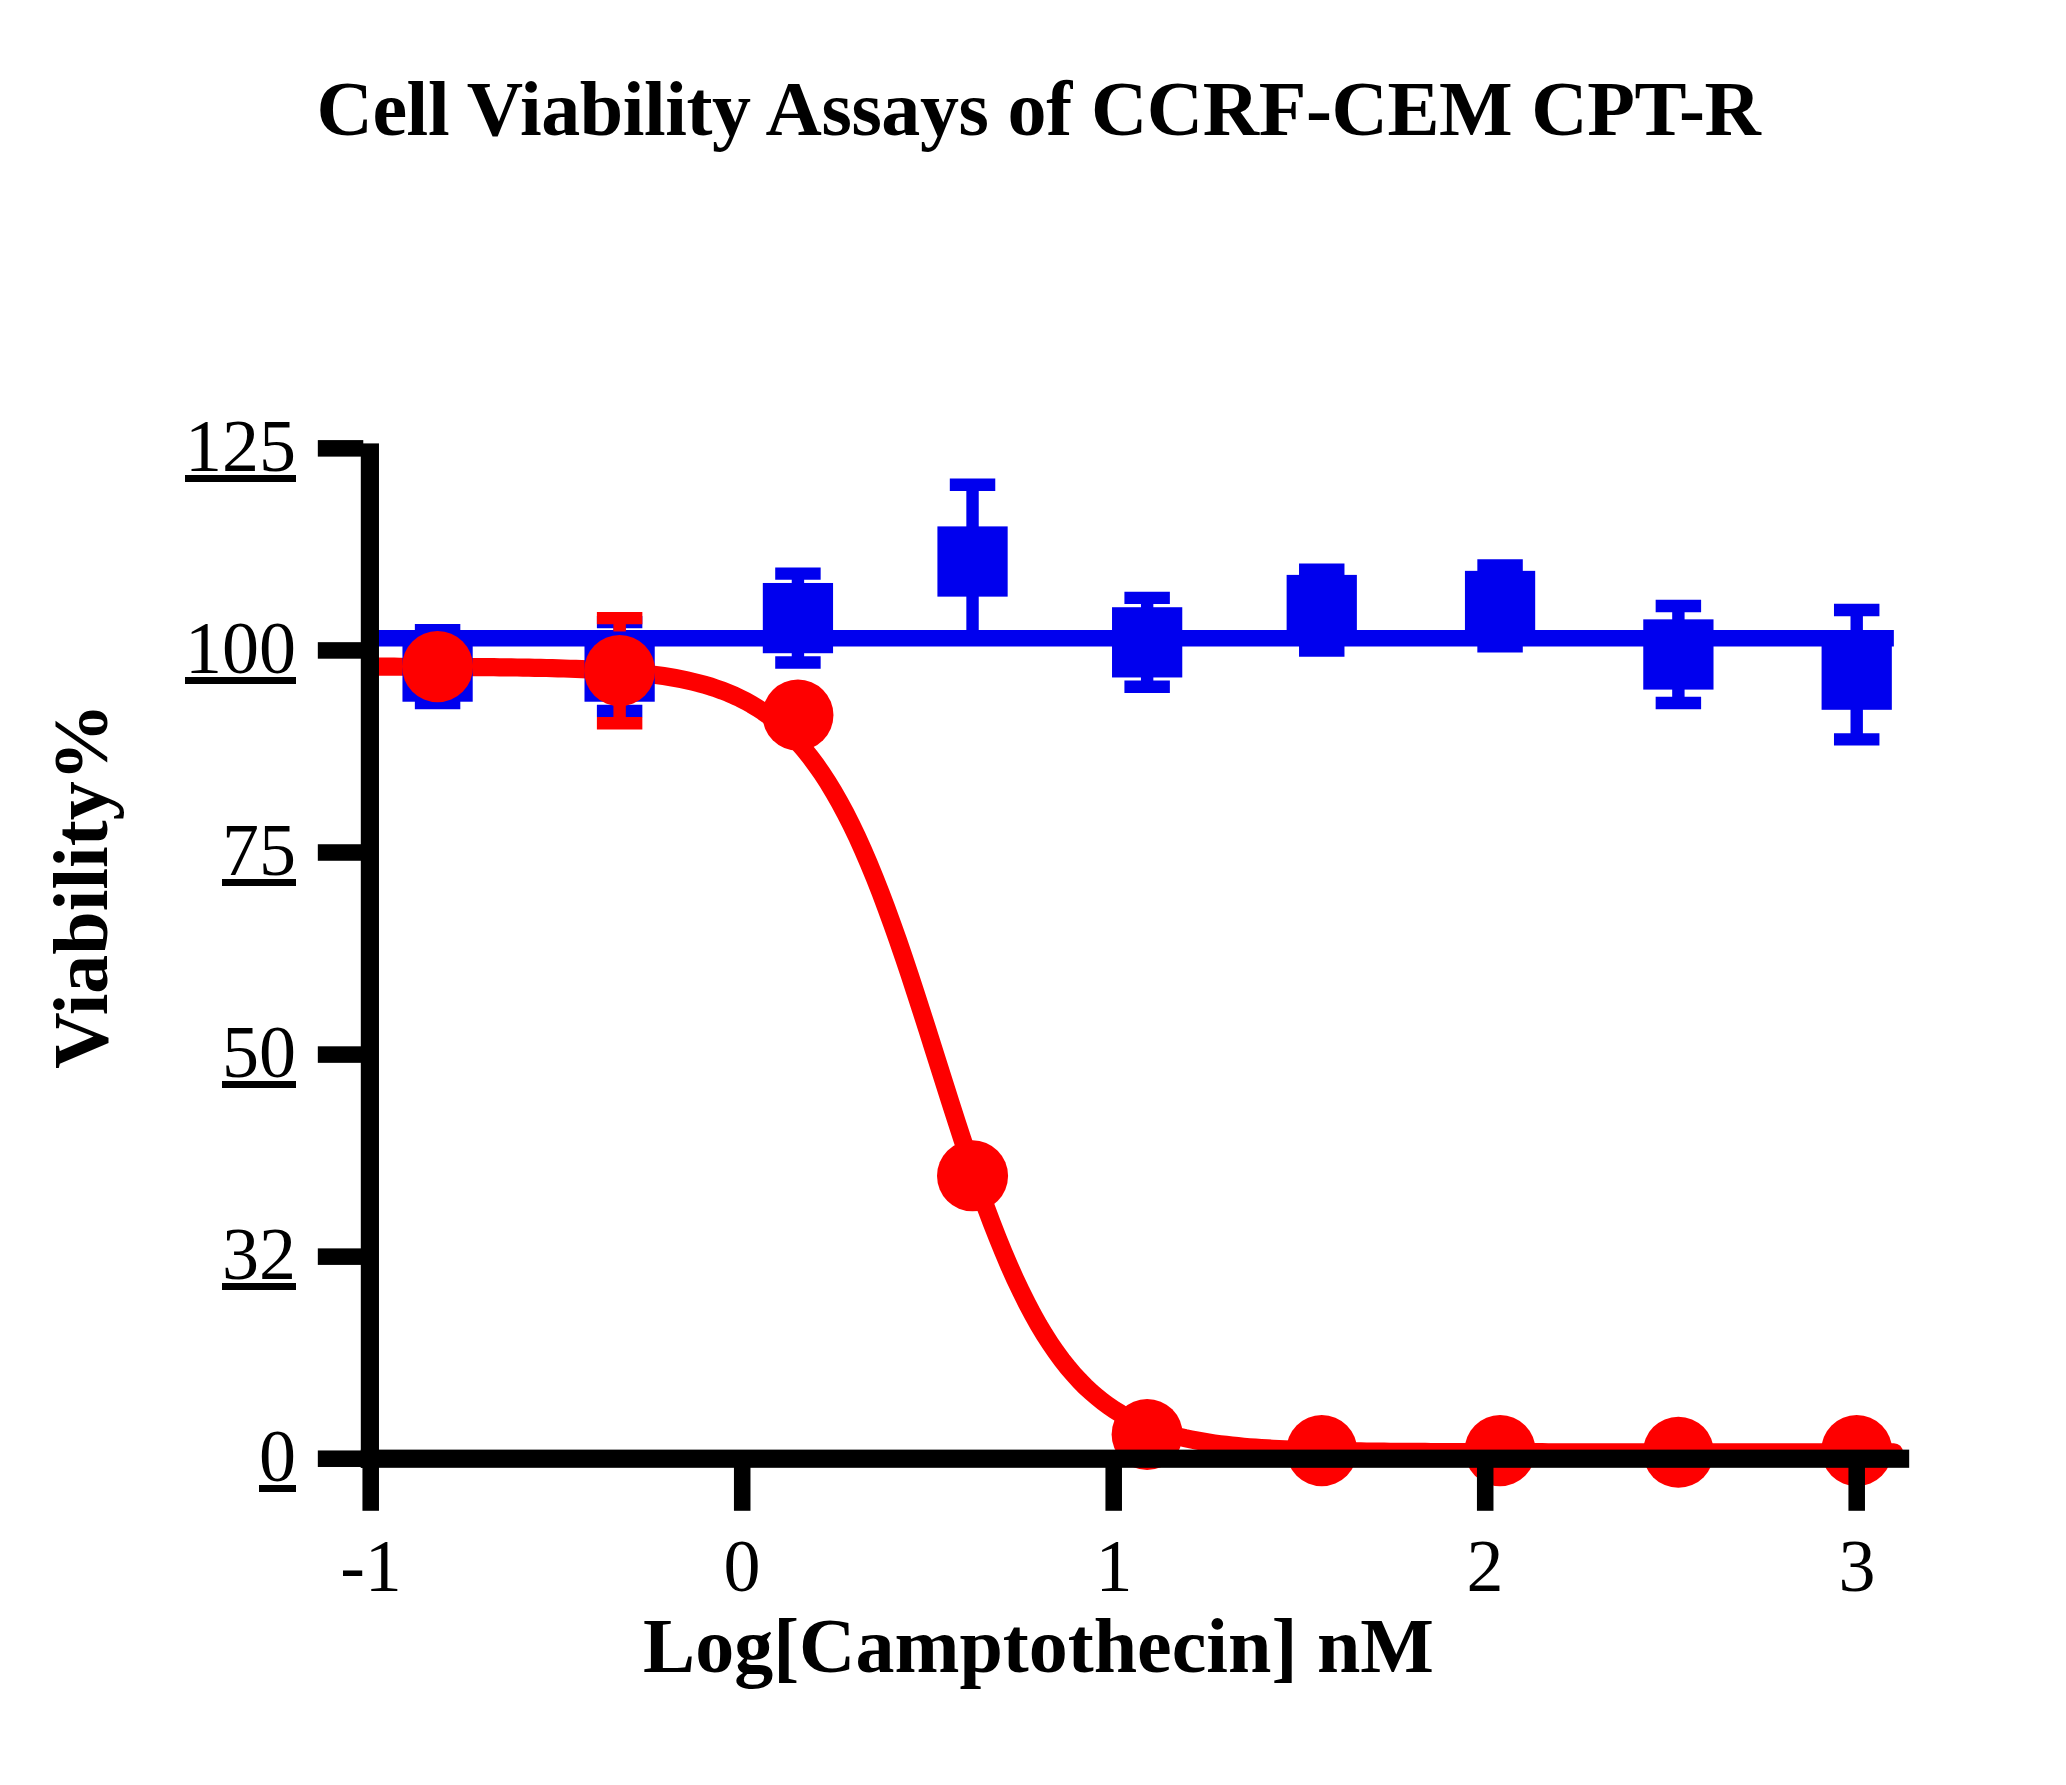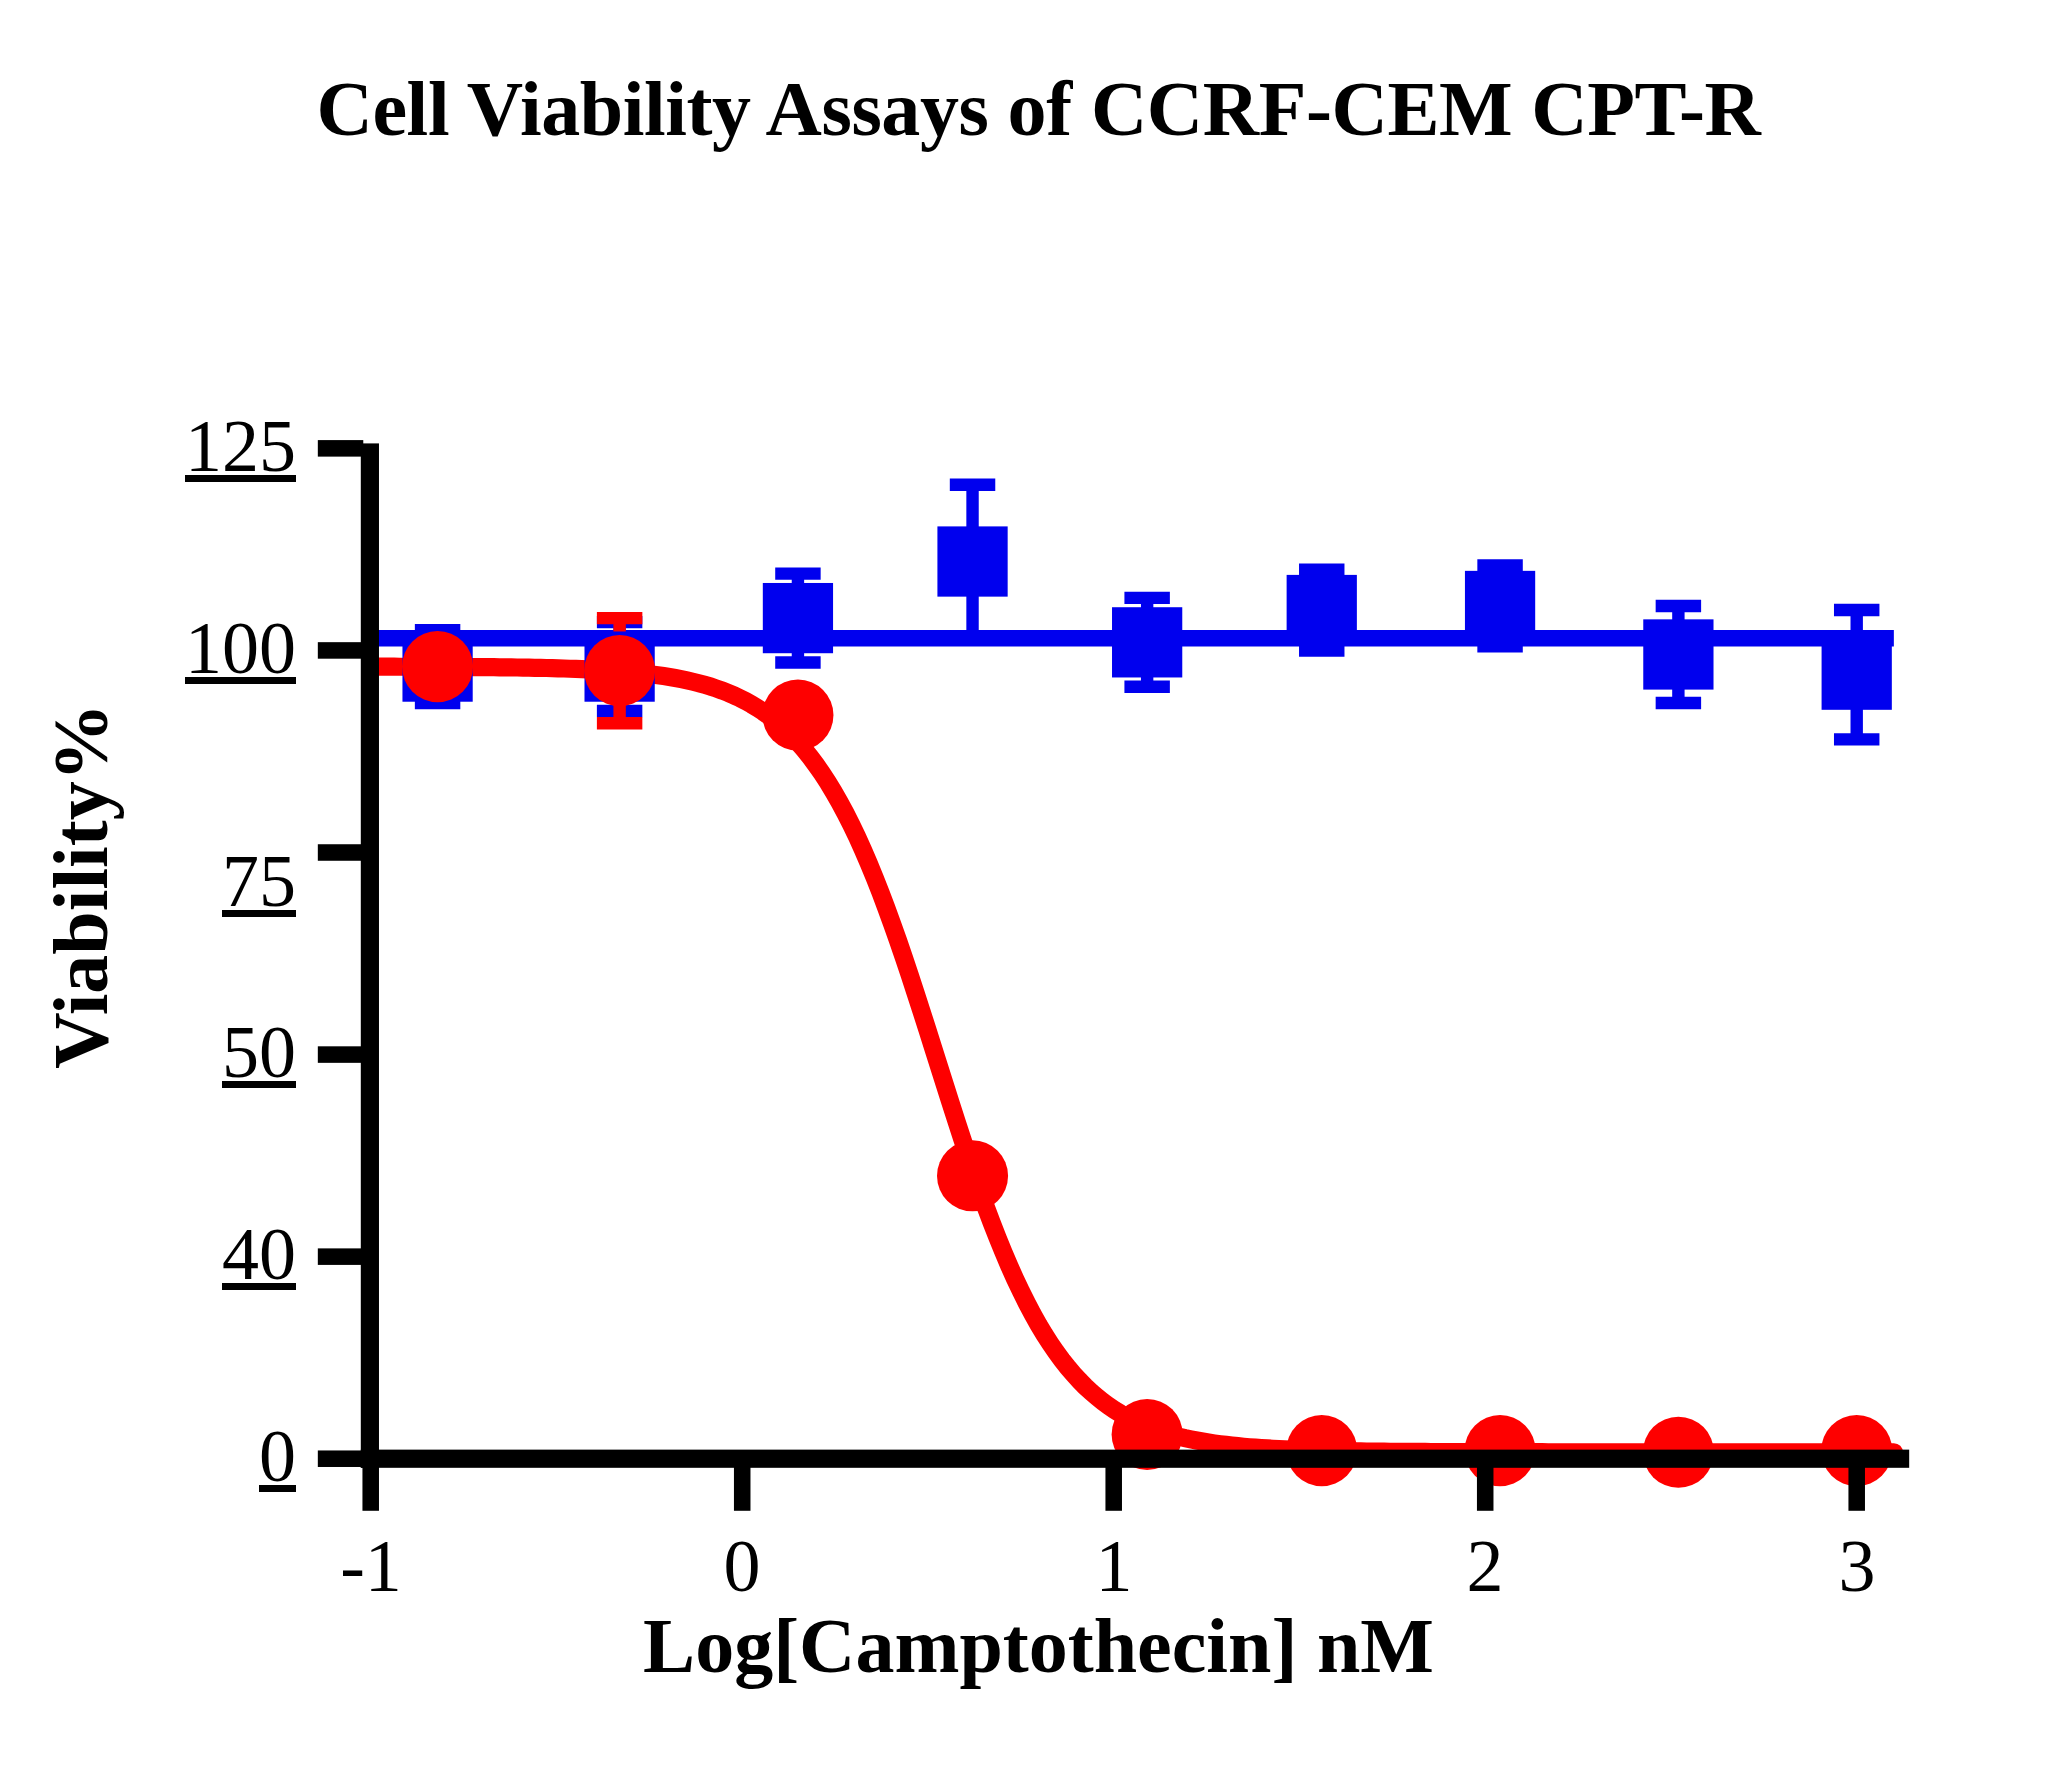--- a/index.html
+++ b/index.html
@@ -155,23 +155,23 @@
           <rect x="1776" y="3548" width="40" height="108" fill="#000"></rect>
           <rect x="2675" y="3548" width="40" height="108" fill="#000"></rect>
           <rect x="3574" y="3548" width="40" height="108" fill="#000"></rect>
           <rect x="4473" y="3548" width="40" height="108" fill="#000"></rect>
         </g>
     </svg>
 
     <div id="ytick-layer">
         <div class="ytick-label" style="left: 122px; top: 409px;">125</div>
         <div class="ytick-label" style="left: 122px; top: 611px;">100</div>
-        <div class="ytick-label" style="left: 122px; top: 813px; margin-top: 31px;">75</div>
+        <div class="ytick-label" style="left: 122px; top: 813px;">75</div>
         <div class="ytick-label" style="left: 122px; top: 1015px;">50</div>
-        <div class="ytick-label" style="left: 122px; top: 1217px;">40</div>
+        <div class="ytick-label" style="left: 122px; top: 1217px;">32</div>
         <div class="ytick-label" style="left: 122px; top: 1419px;">0</div>
       </div>
     <div id="xtick-layer">
         <div class="xtick-label" style="left: 309px; top: 1529px;">-1</div>
         <div class="xtick-label" style="left: 680px; top: 1529px;">0</div>
         <div class="xtick-label" style="left: 1052px; top: 1529px;">1</div>
         <div class="xtick-label" style="left: 1423px; top: 1529px;">2</div>
         <div class="xtick-label" style="left: 1795px; top: 1529px;">3</div>
       </div>
   </div>

